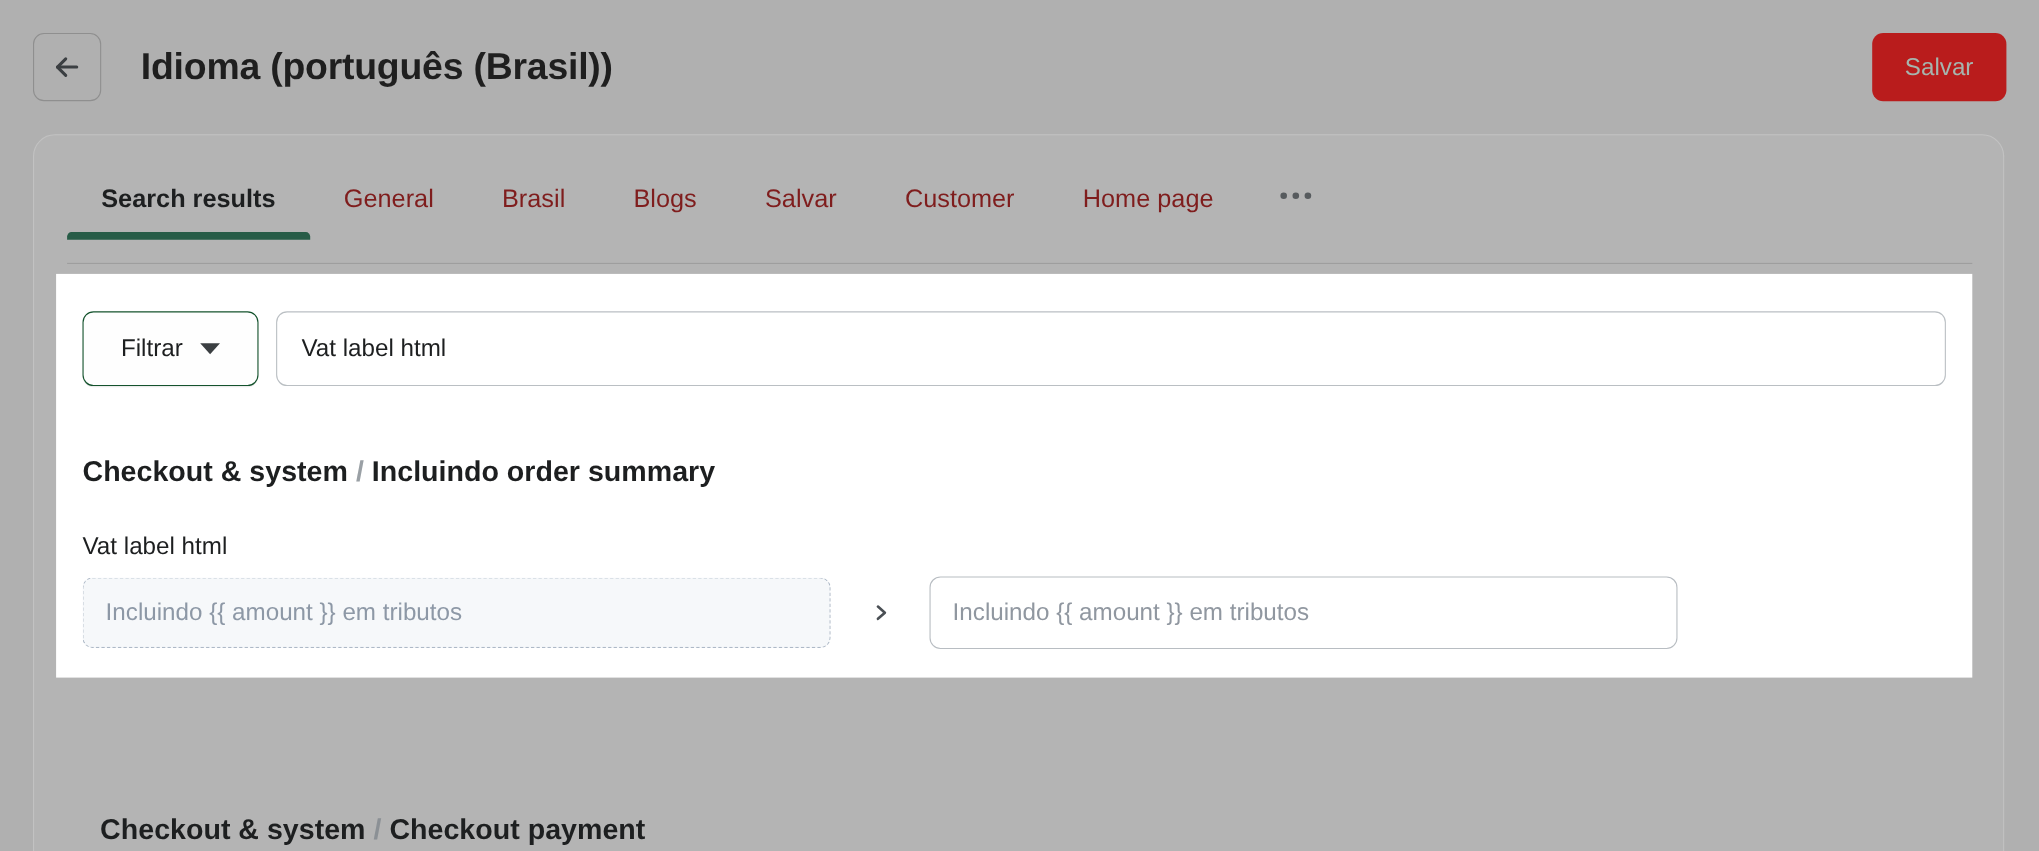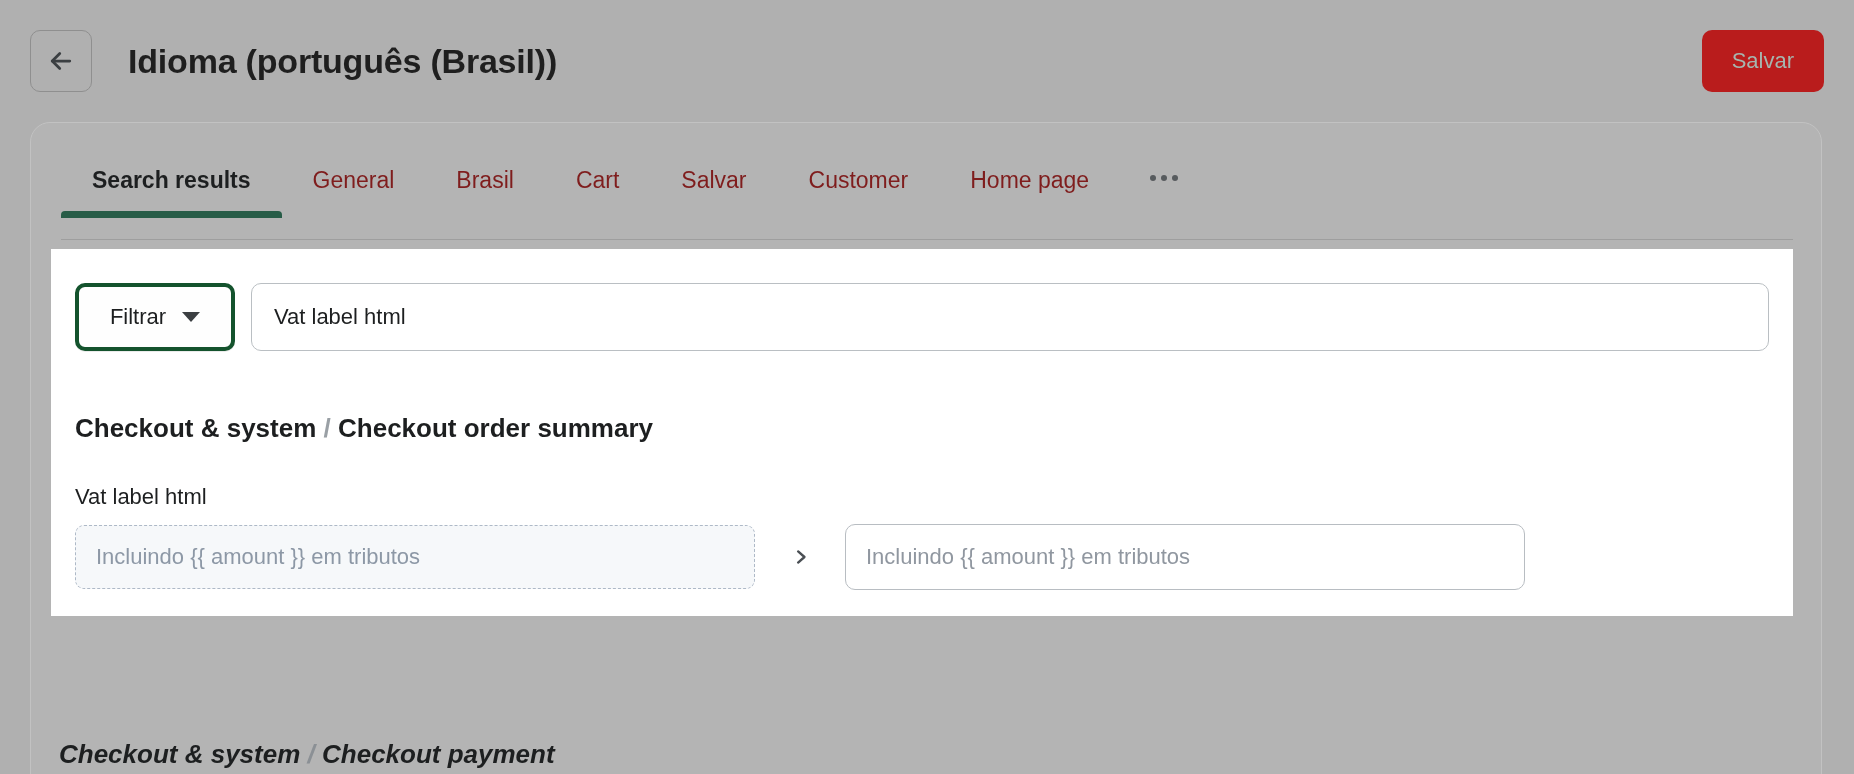--- a/index.html
+++ b/index.html
@@ -149,21 +149,21 @@
 
   .filter-row {
     display: flex;
     align-items: center;
     gap: 16px;
   }
 
   .filter-button {
     height: 68px;
     min-width: 160px;
-    border: 4px solid #14532d;
+    border: 1px solid #14532d;
     border-radius: 10px;
     background: #fefefe;
     box-shadow: 0 1px 0 rgba(0,0,0,0.08);
     display: flex;
     align-items: center;
     justify-content: center;
     gap: 16px;
     padding: 0 26px;
     cursor: pointer;
   }
@@ -248,26 +248,25 @@
     color: #1d1f20;
     padding: 0 20px;
     font-family: "Liberation Sans", sans-serif;
     outline: none;
   }
   .target-input::placeholder { color: #9097a0; opacity: 1; }
 
   
   .next-group-heading {
     position: absolute;
-    left: 28px;
+    left: 60px;
     top: 616px;
     font-size: 26px;
     font-weight: bold;
     color: #1d1f20;
-    font-style: italic;
   }
   .next-group-heading .sep { color: #8b9095; font-weight: bold; }
 </style>
 </head>
 <body>
 
 <div class="page-header">
 
   <div class="back-button">
     <span>
@@ -285,21 +284,21 @@
   <button class="save-button">Salvar</button>
 </div>
 
 <div class="content-card">
 
   <div class="tab-strip">
     <div class="tab-list">
       <div class="tab active">Search results</div>
       <div class="tab">General</div>
       <div class="tab">Brasil</div>
-      <div class="tab">Cart</div>
+      <div class="tab">Blogs</div>
       <div class="tab">Salvar</div>
       <div class="tab">Customer</div>
       <div class="tab">Home page</div>
       <div class="tab-more">
         <span class="tab-more-dots">
             <i></i>
             <i></i>
             <i></i>
           </span>
       </div>
@@ -313,21 +312,21 @@
       <div class="filter-button">
         <span class="filter-label">Filtrar</span>
         <span class="caret-down"></span>
       </div>
       <input class="search-field" type="text" value="Vat label html" style="">
     </div>
 
     <div class="group-heading">
       <span>Checkout &amp; system</span>
       <span class="sep">/</span>
-      <span>Checkout order summary</span>
+      <span>Incluindo order summary</span>
     </div>
 
     <div class="field-label">Vat label html</div>
 
     <div class="translation-row">
       <div class="source-box">Incluindo {{ amount }} em tributos</div>
       <div class="arrow-cell">
         <svg width="19" height="26" viewBox="0 0 24 24" fill="none" stroke="#4a4f54" stroke-width="3" stroke-linecap="round" stroke-linejoin="round">
           <polyline points="9,5 17,12 9,19"></polyline>
         </svg>

